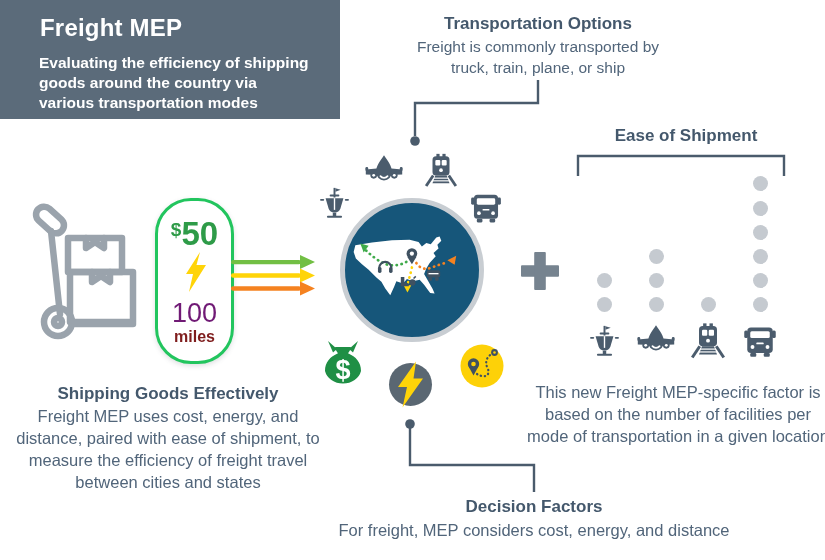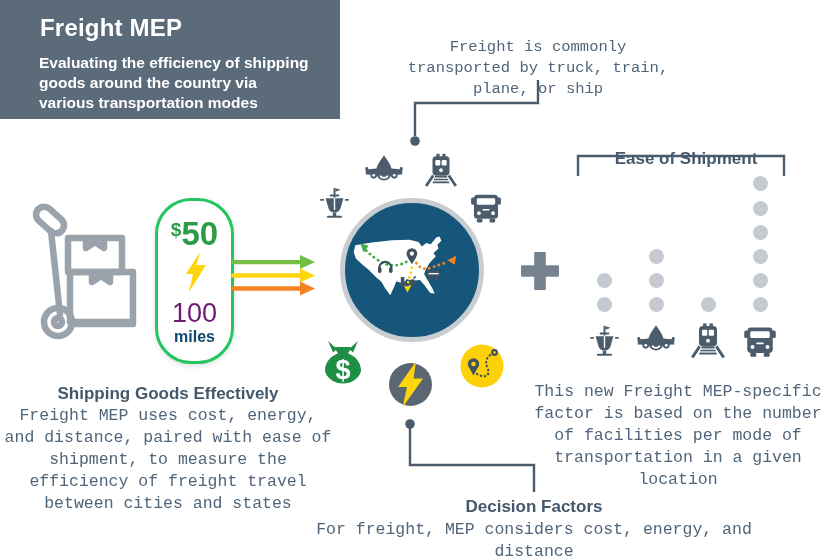--- a/index.html
+++ b/index.html
@@ -6,31 +6,31 @@
   .canvas{position:relative;width:825px;height:560px;background:#fff;overflow:hidden;
           font-family:"Liberation Sans",sans-serif;}
   .abs{position:absolute;}
   
   .header{left:0;top:0;width:340px;height:119px;background:#5b6b7a;box-sizing:border-box;
           padding:14px 14px 0 28px;color:#fff;}
   .header h1{margin:0 0 6px 12px;font-size:24px;font-weight:bold;letter-spacing:.2px;}
   .header p{margin:11px;font-size:15.5px;font-weight:bold;line-height:1.28;}
   
   .sec-title{font-size:17px;font-weight:bold;color:#44586c;text-align:center;}
-  .sec-body{font-size:15.5px;color:#51657a;text-align:center;line-height:1.34;font-family:Liberation Mono, monospace;}
+  .sec-body{font-size:15.5px;color:#51657a;text-align:center;line-height:1.34;}
   .big-body{font-size:16.5px;}
   
   .capsule{left:155px;top:198px;width:73px;height:160px;background:#fff;border:3px solid #22c55e;
            border-radius:36px;box-shadow:0 2px 5px rgba(70,80,90,.18);display:flex;flex-direction:column;
            align-items:center;justify-content:center;gap:2px;}
   .cost-line{color:#2e9b48;font-weight:bold;line-height:1;}
   .cost-line .cur{font-size:19px;vertical-align:9px;}
   .cost-line .val{font-size:33px;}
   .dist-val{font-size:27px;font-weight:normal;color:#701a75;line-height:1;margin-top:6px;}
-  .dist-unit{font-size:16px;font-weight:bold;color:#0c4a6e;line-height:1;}
+  .dist-unit{font-size:16px;font-weight:bold;color:#7f1d1d;line-height:1;}
   
   .map-circle{left:340px;top:198px;width:144px;height:144px;border-radius:50%;
               background:#16567a;border:5px solid #c8cdd2;box-sizing:border-box;}
   
   .dots-wrap{left:578px;top:170px;width:208px;height:147px;display:flex;}
   .dots-col{flex:1;display:flex;flex-direction:column;justify-content:flex-end;align-items:center;}
   .dot{width:15px;height:15px;border-radius:50%;background:#c5cad0;margin:4.6px 0;}
   .mode-row{left:578px;top:320px;width:208px;height:40px;display:flex;}
   .mode-cell{flex:1;display:flex;justify-content:center;align-items:flex-end;}
   svg{display:block;}
@@ -91,28 +91,29 @@
         <rect x="29" y="40" width="8" height="5" rx="1.5" fill="currentColor"></rect>
       </symbol>
     </defs>
   </svg>
 
   <div class="abs header">
     <h1>Freight MEP</h1>
     <p>Evaluating the efficiency of shipping goods around the country via various transportation modes</p>
   </div>
 
+  <div class="abs sec-title" style="left:403px;top:14px;width:270px;">Transportation Options</div>
   <div class="abs sec-body" style="left:397px;top:37px;width:282px;">Freight is commonly transported by truck, train, plane, or ship</div>
 
   <svg class="abs" style="left:405px;top:76px;" width="145" height="75">
     <polyline points="133,4 133,27 10,27 10,60" fill="none" stroke="#4a5b6c" stroke-width="2.4"></polyline>
     <circle cx="10" cy="65" r="4.8" fill="#4a5b6c"></circle>
   </svg>
 
-  <div class="abs sec-title" style="left:576px;top:126px;width:220px;margin-top:23px;">Ease of Shipment</div>
+  <div class="abs sec-title" style="left:576px;top:126px;width:220px;">Ease of Shipment</div>
   <svg class="abs" style="left:574px;top:152px;" width="216" height="28">
     <path d="M4,24 L4,4 L210,4 L210,24" fill="none" stroke="#4a5b6c" stroke-width="2.4"></path>
   </svg>
 
   <div class="abs dots-wrap">
     <div class="dots-col">
         <span class="dot"></span>
         <span class="dot"></span>
       </div>
     <div class="dots-col">

